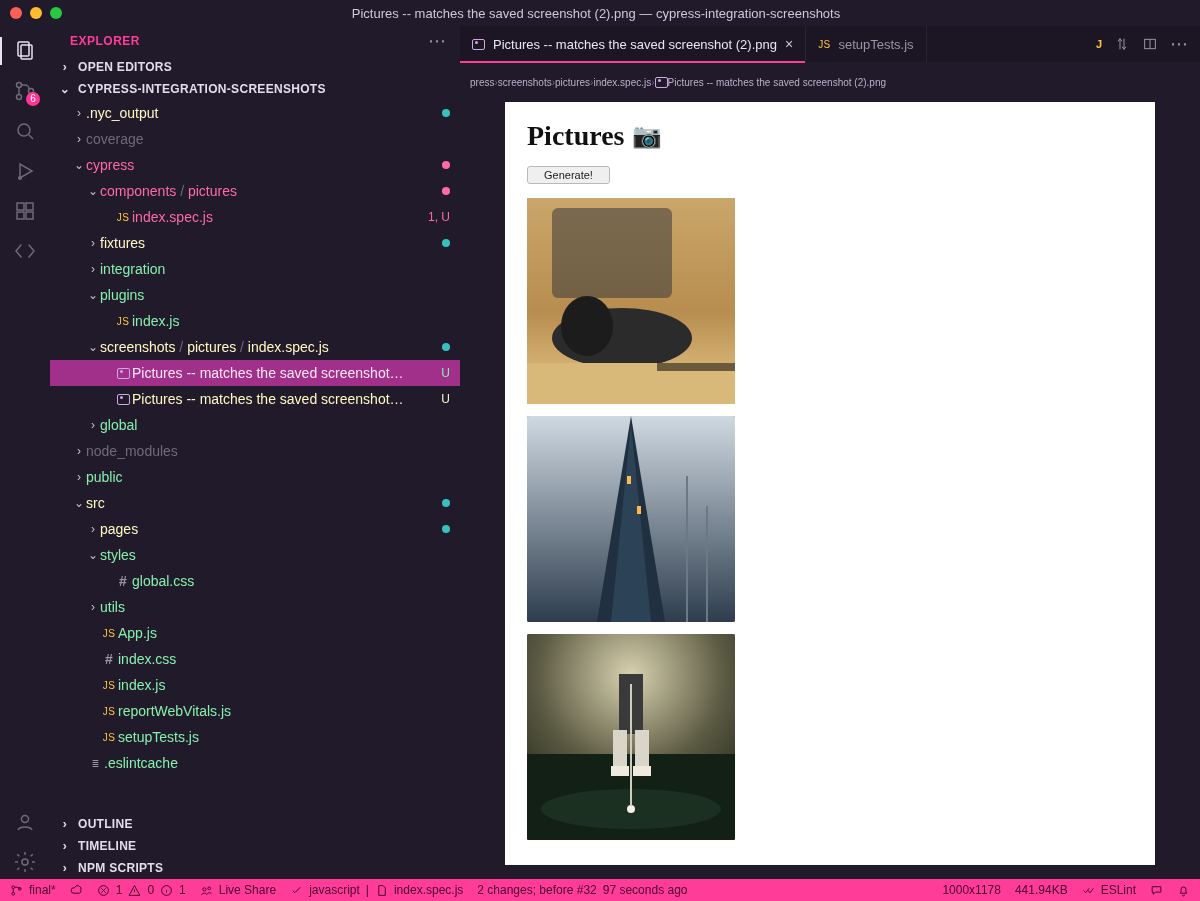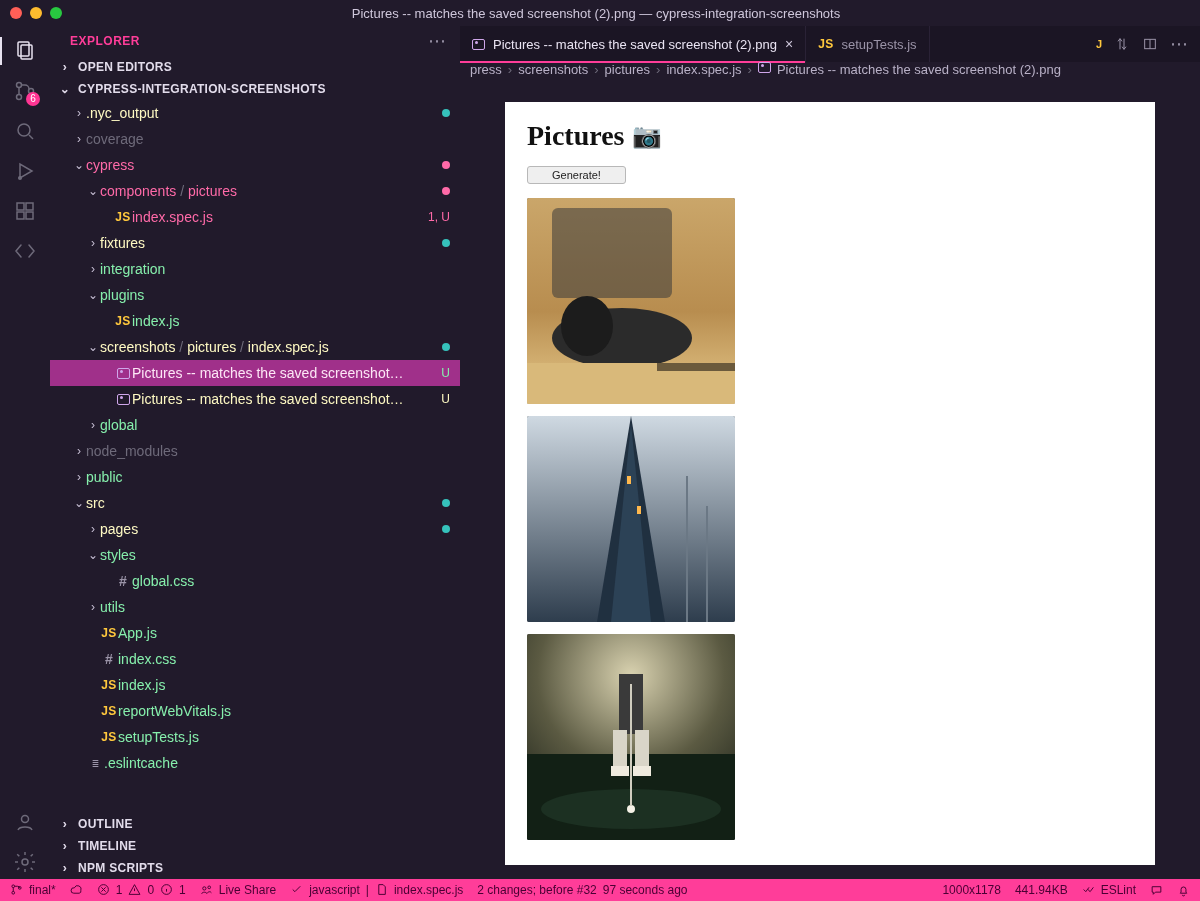--- a/index.html
+++ b/index.html
@@ -36,54 +36,54 @@
 .tree { flex:1; overflow:hidden; font-size:14px; }
 .row { display:flex; align-items:center; height:26px; position:relative; padding-right:10px; }
 .row .tw { width:14px; text-align:center; color:#c6bed3; font-size:12px; }
 .row .ic { width:18px; display:flex; align-items:center; justify-content:center; }
 .row .nm { white-space:nowrap; overflow:hidden; text-overflow:ellipsis; flex:1; }
 .row .tail { margin-left:auto; color:#9f98ae; font-size:12px; display:flex; align-items:center; gap:6px; }
 .row .dot { width:8px; height:8px; border-radius:50%; }
 .row.sel { background:#a0308a; color:#fde7f6; }
 .row.sel .nm, .row.sel .tw { color:#fde7f6; }
 .c-teal{color:#fef9c3}.c-pink{color:#ff6aa8}.c-dim{color:#6e6a7a}.c-white{color:#86efac}
-.js-badge{ font-size:12px; font-weight:700; color:#ffc83d; letter-spacing:.3px }
+.js-badge{ font-size:10px; font-weight:400; color:#ffc83d; letter-spacing:.3px }
 .hash-ic{ color:#9b94a8; font-weight:700 }
 .img-ic{ width:13px;height:11px;border:1.5px solid currentColor;border-radius:2px;position:relative;color:#cfa6ea }
 .img-ic::after{content:"";position:absolute;left:2px;top:1px;width:3px;height:3px;border-radius:50%;background:currentColor}
 .lines-ic{ color:#9b94a8; font-family:monospace; font-size:11px; letter-spacing:-1px }
 
 
 .editor { flex:1; display:flex; flex-direction:column; background:#211a2b; min-width:0; }
 .tabs { height:36px; display:flex; align-items:stretch; background:#1b1524; }
 .tab { display:flex; align-items:center; padding:0 12px; gap:8px; color:#9b94a8; font-size:13px; border-right:1px solid #2a2236; position:relative; min-width:0; }
 .tab .nm{ white-space:nowrap; }
 .tab .x{ color:#cfc7db; font-size:14px; }
 .tab.active { color:#eae4f3; }
 .tab.active::after{ content:""; position:absolute; left:0; right:0; bottom:-1px; height:2px; background:#ff3d99; }
 .tab-actions{ margin-left:auto; display:flex; align-items:center; gap:12px; padding:0 12px; color:#9b94a8; }
 .tab-actions svg{ width:16px;height:16px;stroke:currentColor;fill:none;stroke-width:1.5 }
 .j-badge{ font-size:11px; font-weight:700; color:#ffc83d }
 
-.breadcrumbs{ height:26px; display:flex; align-items:flex-start; gap:6px; padding:0 10px; color:#b9b1c7; font-size:13px; overflow:hidden; white-space:nowrap; }
+.breadcrumbs{ height:26px; display:flex; align-items:flex-end; gap:0; padding:0 10px; color:#b9b1c7; font-size:10px; overflow:hidden; white-space:nowrap; }
 .breadcrumbs .sep{ color:#6e6a7a }
 .breadcrumbs .ic{ display:inline-flex; }
 
 .canvas{ flex:1; background:#211a2b; display:flex; justify-content:center; padding:14px 20px; overflow:hidden; }
 .page{ width:650px; background:#fff; color:#111; padding:18px 22px; font-family: Georgia, "Times New Roman", serif; overflow:hidden; }
 .page h1{ font-size:28px; font-weight:700; margin-bottom:14px; display:flex; align-items:center; gap:8px; }
 .cam{ font-size:24px }
-.gen-btn{ font-family:Arial,sans-serif; font-size:11px; padding:2px 24px; background:#efefef; border:1px solid #b8b8b8; border-radius:3px; color:#222; }
+.gen-btn{ font-family:Arial,sans-serif; font-size:11px; padding:2px 16px; background:#efefef; border:1px solid #b8b8b8; border-radius:3px; color:#222; }
 .thumbs{ display:flex; flex-direction:column; gap:12px; margin-top:14px; }
 .thumb{ width:208px; height:206px; background:#555; overflow:hidden; border-radius:2px; }
 .thumb svg{ width:100%; height:100% }
 
 
 .status { height:22px; background:#ff3d99; color:#4a0034; display:flex; align-items:center; font-size:12px; padding:0 10px; gap:14px; overflow:hidden; white-space:nowrap; }
-.status .grp{ display:flex; align-items:flex-start; gap:6px; }
+.status .grp{ display:flex; align-items:flex-end; gap:6px; }
 .status .sp{ flex:1 }
 .status svg{ width:13px; height:13px; stroke:currentColor; fill:none; stroke-width:1.8 }
 </style>
 </head>
 <body>
 
 <div class="titlebar">
   <div class="traffic">
     <div class="tl r"></div>
     <div class="tl y"></div>

